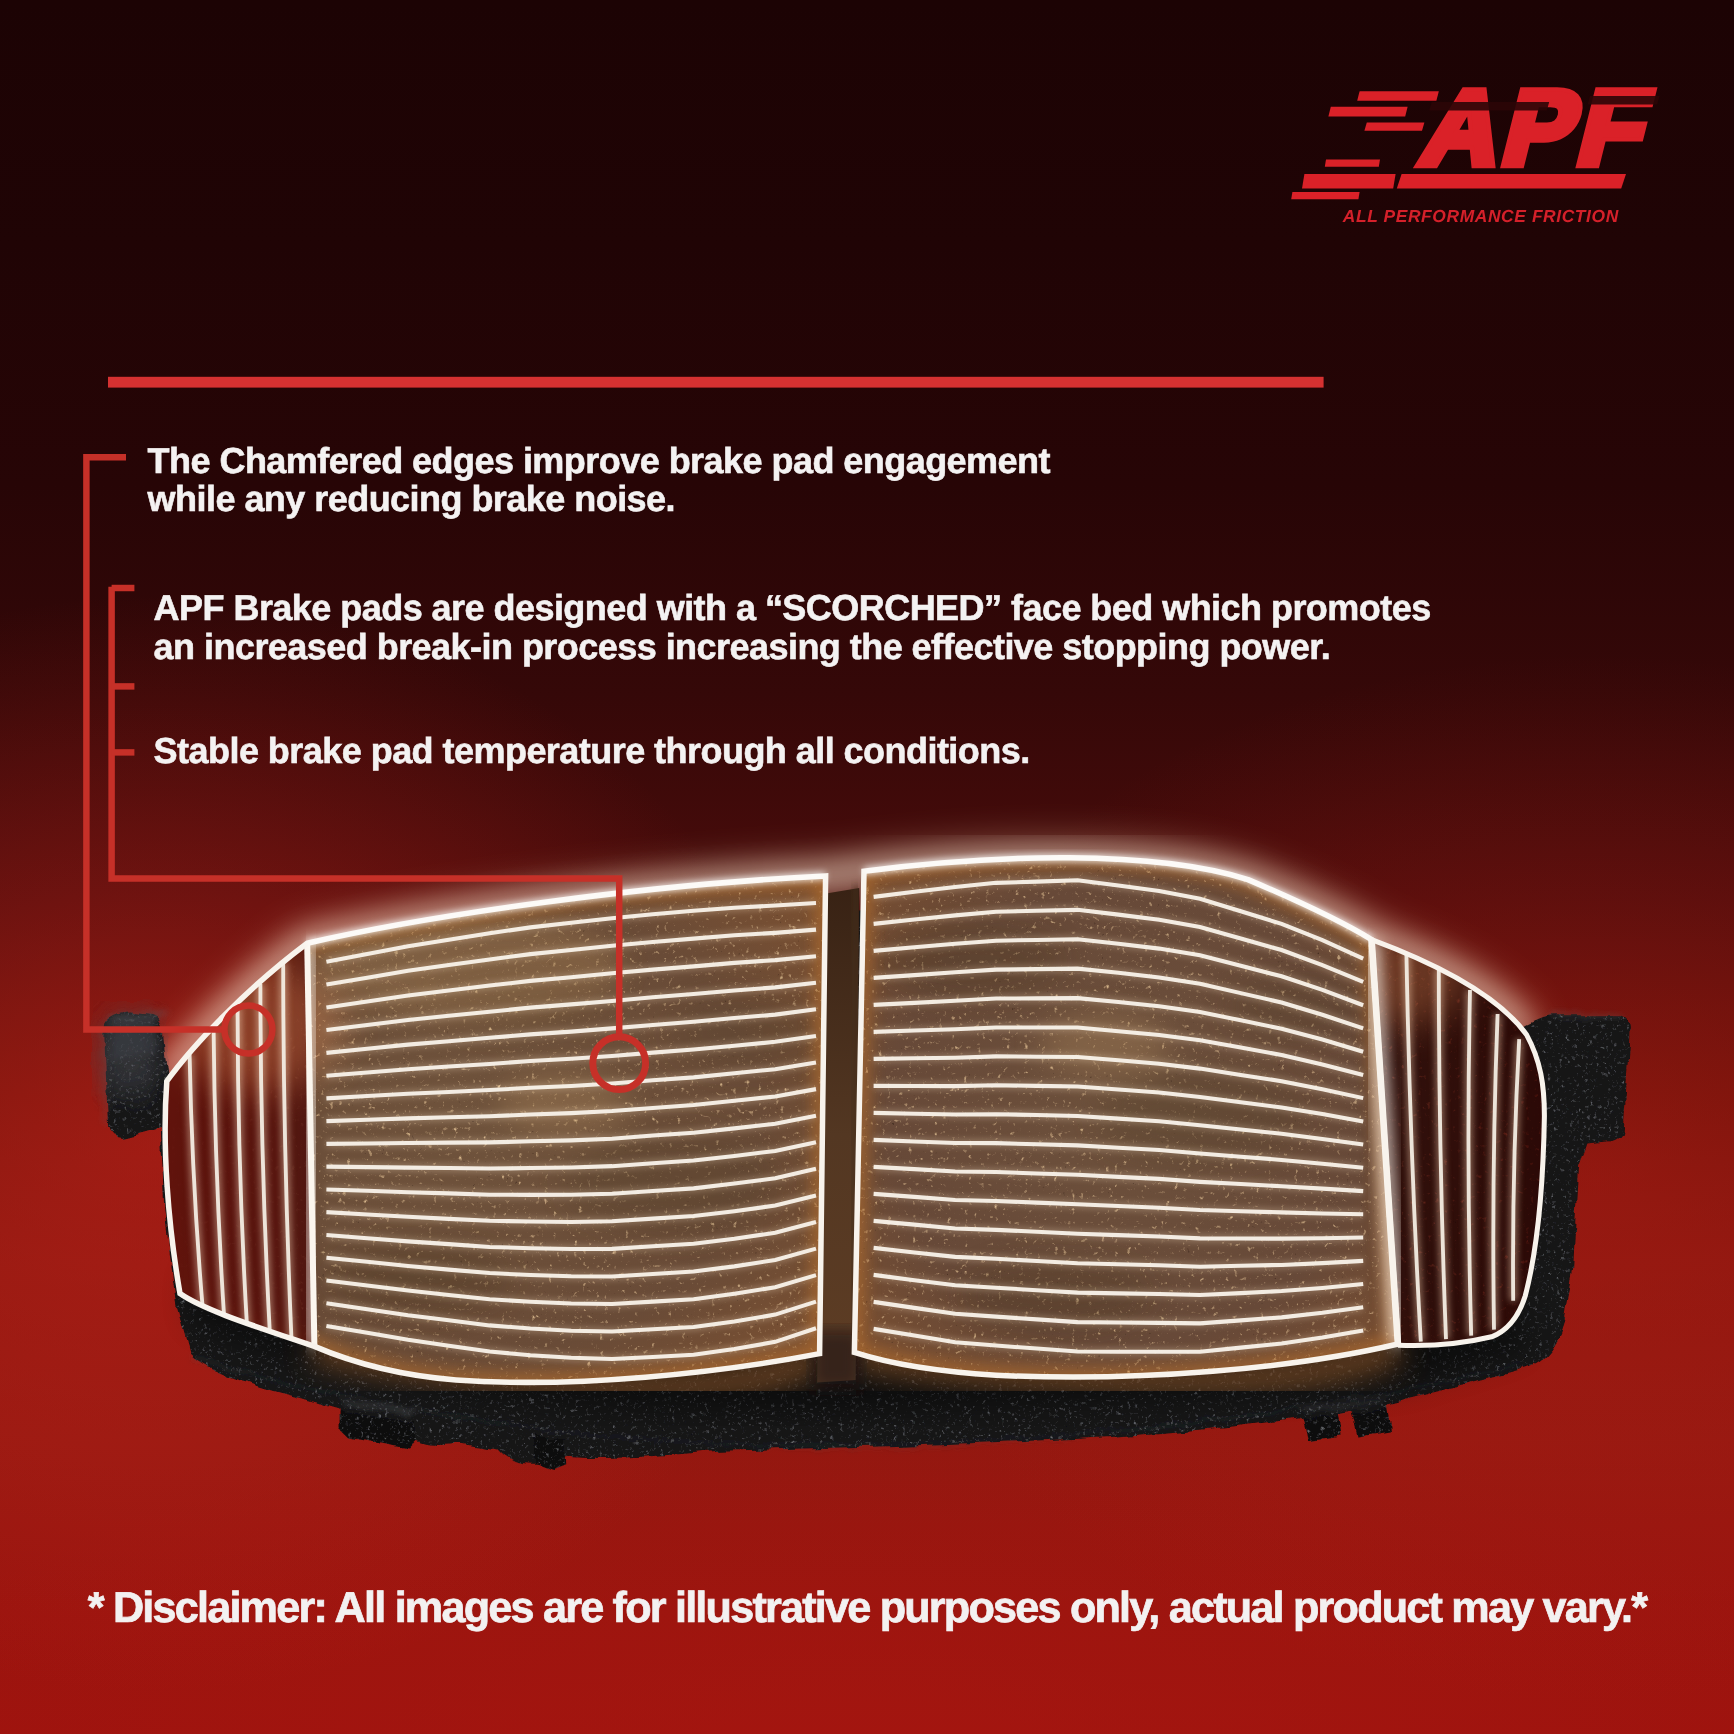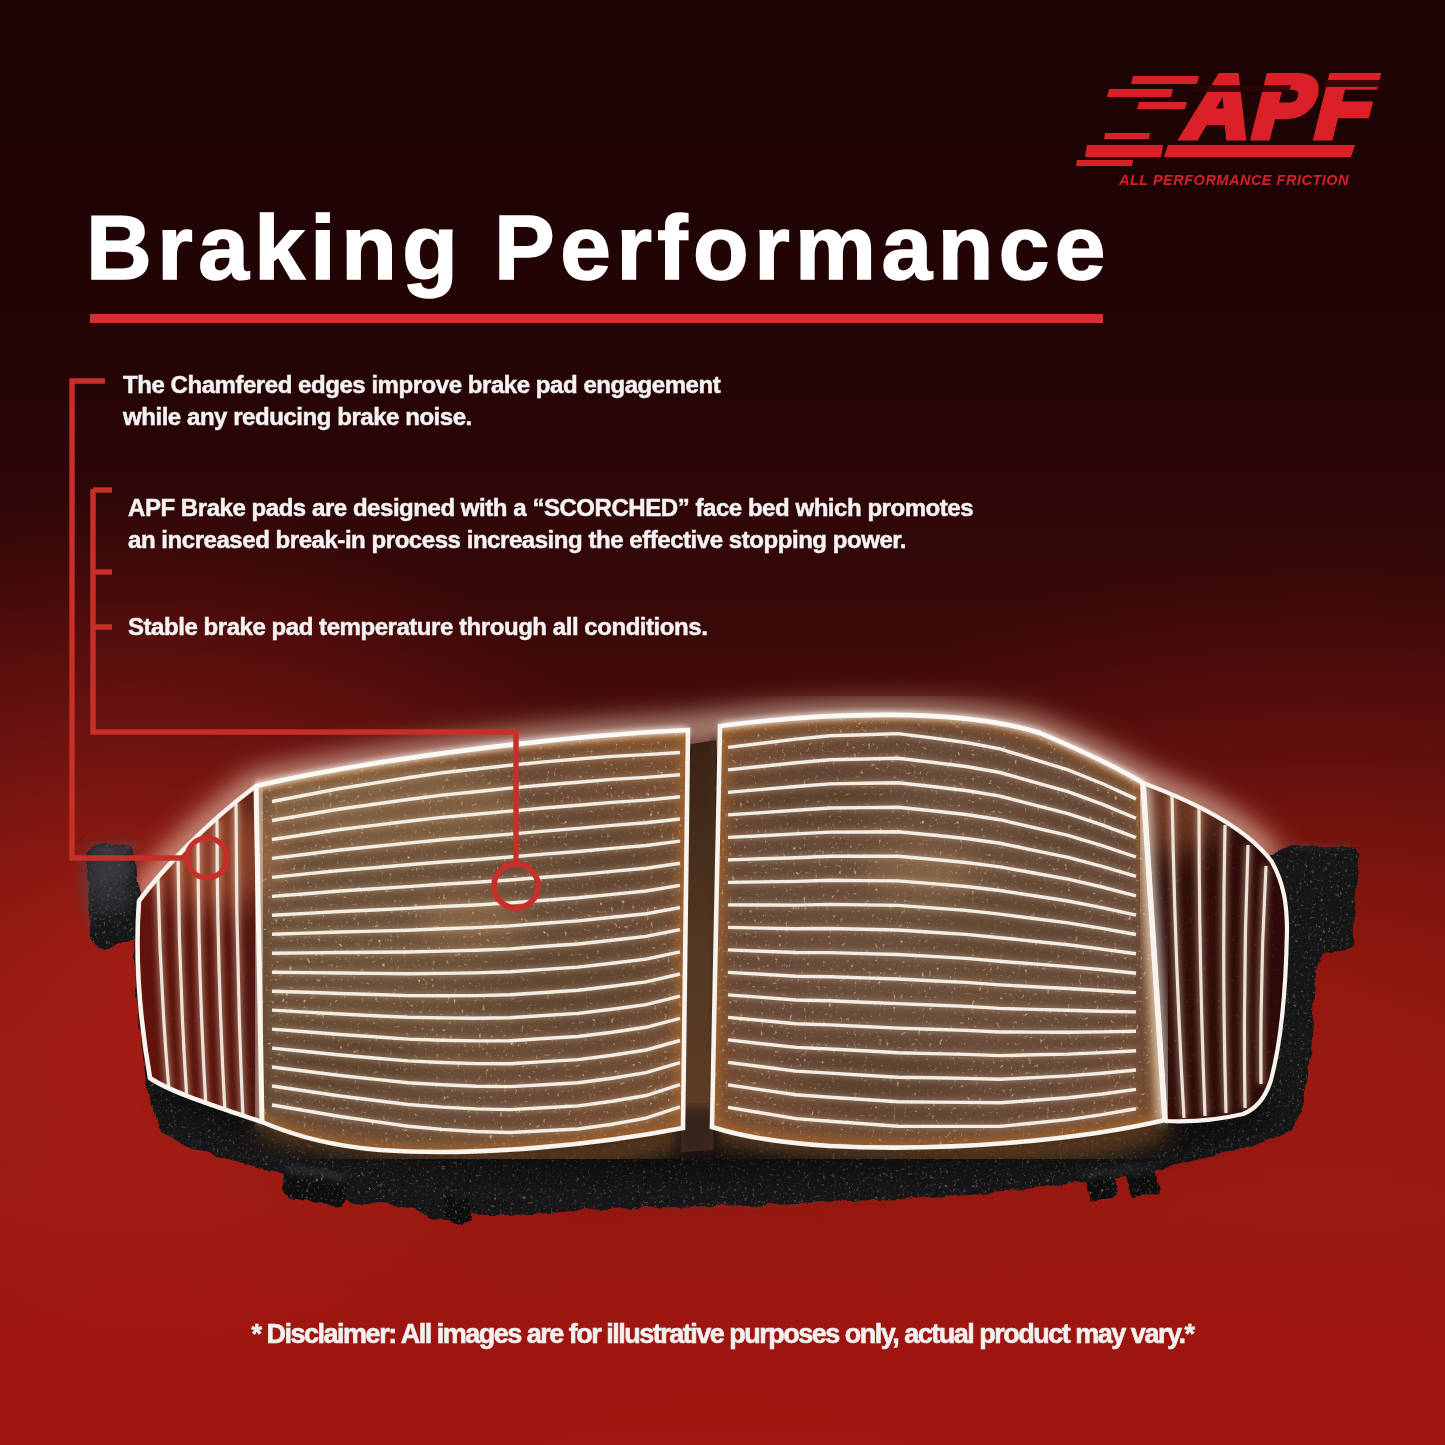--- a/index.html
+++ b/index.html
@@ -6,22 +6,22 @@
 .stage{position:relative;width:1445px;height:1445px;overflow:hidden;
  font-family:"Liberation Sans",sans-serif;
  background:
   radial-gradient(52% 44% at 9% 66%, rgba(200,36,28,0.55), rgba(200,36,28,0) 72%),
   radial-gradient(58% 42% at 92% 68%, rgba(184,30,22,0.44), rgba(184,30,22,0) 72%),
   radial-gradient(80% 30% at 50% 103%, rgba(172,25,18,0.42), rgba(172,25,18,0) 75%),
   linear-gradient(180deg,#1c0304 0%,#200405 14%,#270506 28%,#350808 40%,#4a0c0b 52%,#671109 63%,#84160e 73%,#921810 83%,#9a140e 93%,#9e130e 100%);
 }
 .hdr{position:absolute;left:86px;top:196px;color:#fff;font-weight:bold;font-size:91px;letter-spacing:5.5px;white-space:nowrap;-webkit-text-stroke:1.6px #fff;}
 .rule{position:absolute;left:90px;top:314px;width:1013px;height:9px;background:#d53131;}
-.blk{position:absolute;color:#f4f2f2;font-weight:bold;font-size:24px;line-height:31.5px;letter-spacing:-0.45px;-webkit-text-stroke:0.5px #f4f2f2;white-space:pre;}
-.disc{position:absolute;left:0;top:1319px;width:1445px;text-align:center;color:#f3f1f1;font-weight:bold;font-size:27px;letter-spacing:-1.5px;white-space:nowrap;-webkit-text-stroke:0.6px #f3f1f1;}
+.blk{position:absolute;color:#f4f2f2;font-weight:bold;font-size:30px;line-height:31.5px;letter-spacing:-0.45px;-webkit-text-stroke:0.5px #f4f2f2;white-space:pre;}
+.disc{position:absolute;left:0;top:1319px;width:1445px;text-align:center;color:#f3f1f1;font-weight:bold;font-size:36px;letter-spacing:-1.5px;white-space:nowrap;-webkit-text-stroke:0.6px #f3f1f1;}
 svg{position:absolute;left:0;top:0;}
 </style>
 </head>
 <body>
 <div class="stage">
 
   <svg width="1445" height="1445" viewBox="0 0 1445 1445">
 <defs>
   <filter id="plateTex" x="-3%" y="-3%" width="106%" height="106%" color-interpolation-filters="sRGB">
     <feTurbulence type="fractalNoise" baseFrequency="0.35" numOctaves="3" seed="7" result="n"></feTurbulence>
@@ -256,21 +256,20 @@
   <path d="M105,381 L72,381 L72,858 L186,858"></path>
   <circle cx="207" cy="858" r="20"></circle>
   <path d="M93,489 L93,732 L516,732 L516,863"></path>
   <circle cx="516" cy="886" r="22" stroke-width="5.8"></circle>
   <path d="M93,490 L112,490"></path>
   <path d="M93,572 L112,572"></path>
   <path d="M93,627 L112,627"></path>
 </g>
 </svg>
 
-  <div class="hdr">Braking Performance</div>
   <div class="rule"></div>
   <div class="blk" style="left:123px;top:369px;">The Chamfered edges improve brake pad engagement
 while any reducing brake noise.</div>
   <div class="blk" style="left:128px;top:477px;margin-top:15px;">APF Brake pads are designed with a “SCORCHED” face bed which promotes
 an increased break-in process increasing the effective stopping power.</div>
   <div class="blk" style="left:128px;top:611px;">Stable brake pad temperature through all conditions.</div>
   <div class="disc">* Disclaimer: All images are for illustrative purposes only, actual product may vary.*</div>
   <svg width="320" height="160" viewBox="0 0 320 160" style="left:1075px;top:38px;">
 <g fill="#da2128">
   <g transform="translate(0,99) skewX(-14) translate(0,-99)">

